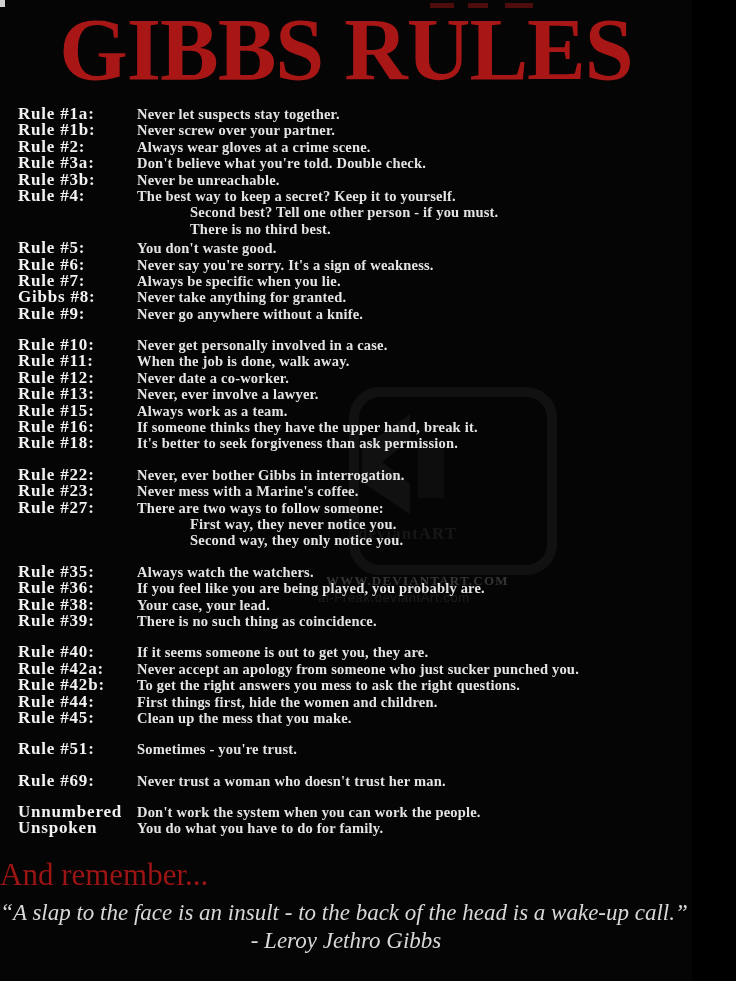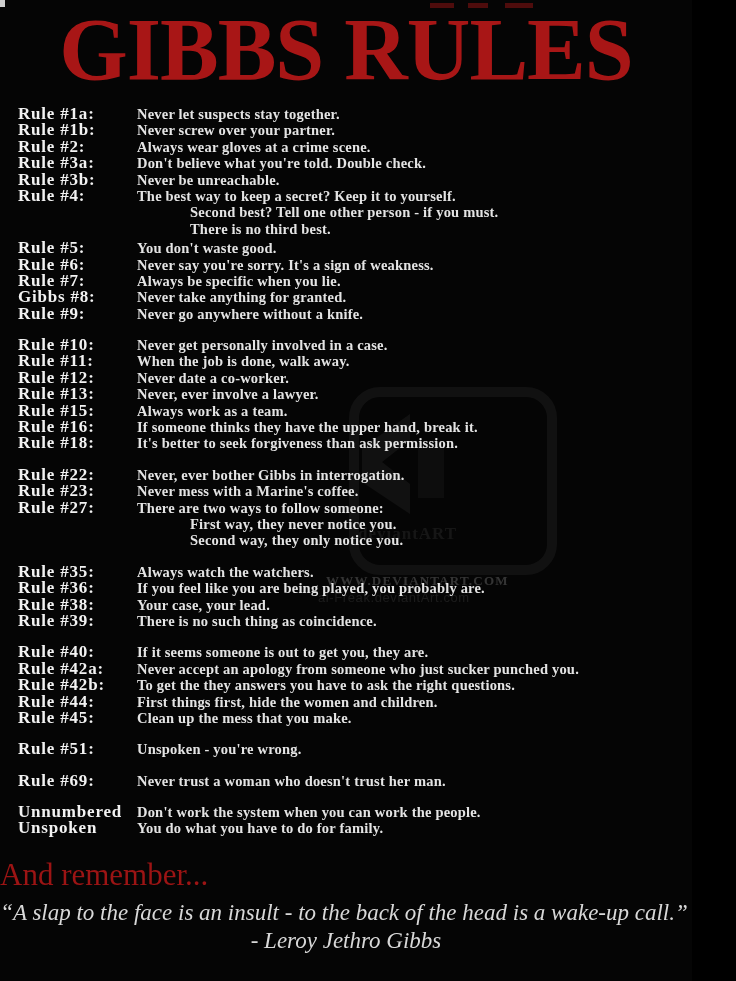--- a/index.html
+++ b/index.html
@@ -224,35 +224,35 @@
         <div class="rule-row">
           <span class="rule-label">Rule #40:</span>
           <span class="rule-text">If it seems someone is out to get you, they are.</span>
         </div>
         <div class="rule-row">
           <span class="rule-label">Rule #42a:</span>
           <span class="rule-text">Never accept an apology from someone who just sucker punched you.</span>
         </div>
         <div class="rule-row">
           <span class="rule-label">Rule #42b:</span>
-          <span class="rule-text">To get the they answers you have to ask the right questions.</span>
+          <span class="rule-text">To get the right answers you mess to ask the right questions.</span>
         </div>
         <div class="rule-row">
           <span class="rule-label">Rule #44:</span>
           <span class="rule-text">First things first, hide the women and children.</span>
         </div>
         <div class="rule-row">
           <span class="rule-label">Rule #45:</span>
           <span class="rule-text">Clean up the mess that you make.</span>
         </div>
       </div>
       <div class="rules-section">
         <div class="rule-row">
           <span class="rule-label">Rule #51:</span>
-          <span class="rule-text">Unspoken - you're wrong.</span>
+          <span class="rule-text">Sometimes - you're trust.</span>
         </div>
       </div>
       <div class="rules-section">
         <div class="rule-row">
           <span class="rule-label">Rule #69:</span>
           <span class="rule-text">Never trust a woman who doesn't trust her man.</span>
         </div>
       </div>
       <div class="rules-section">
         <div class="rule-row">

